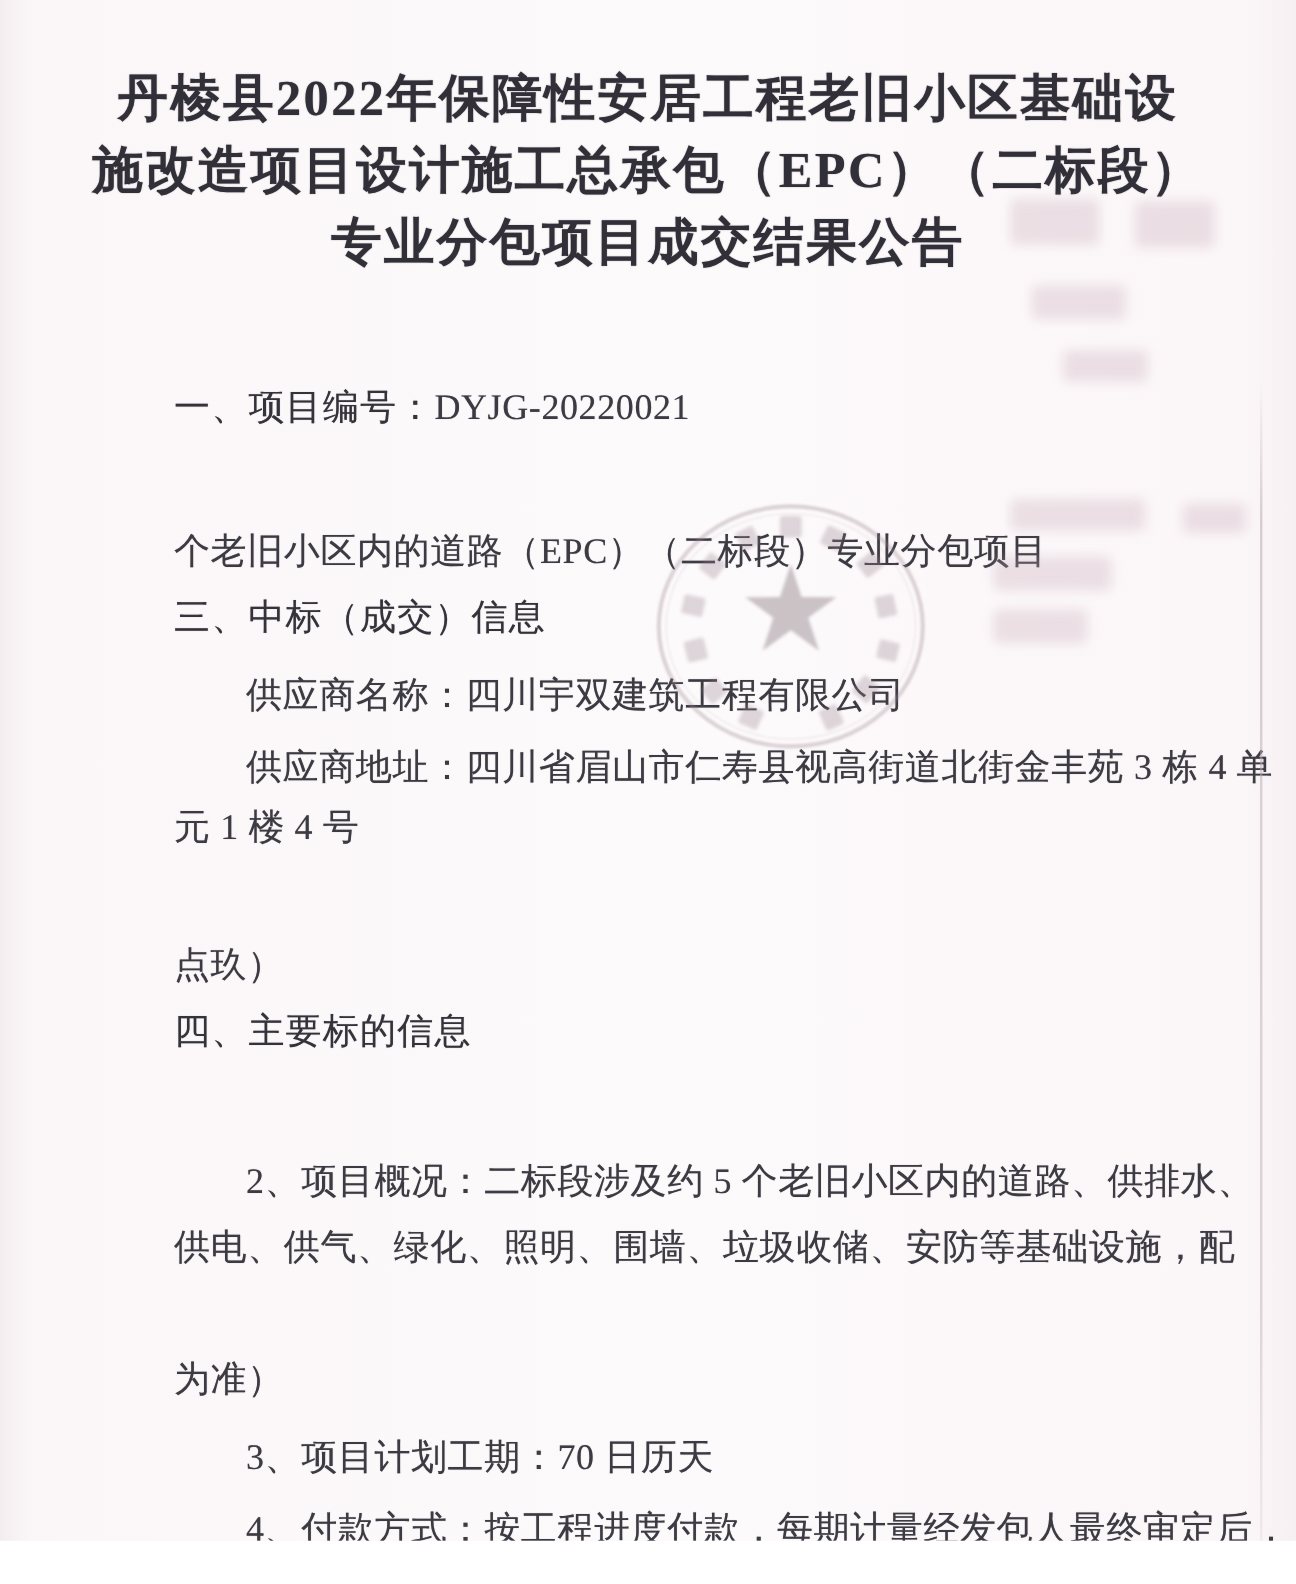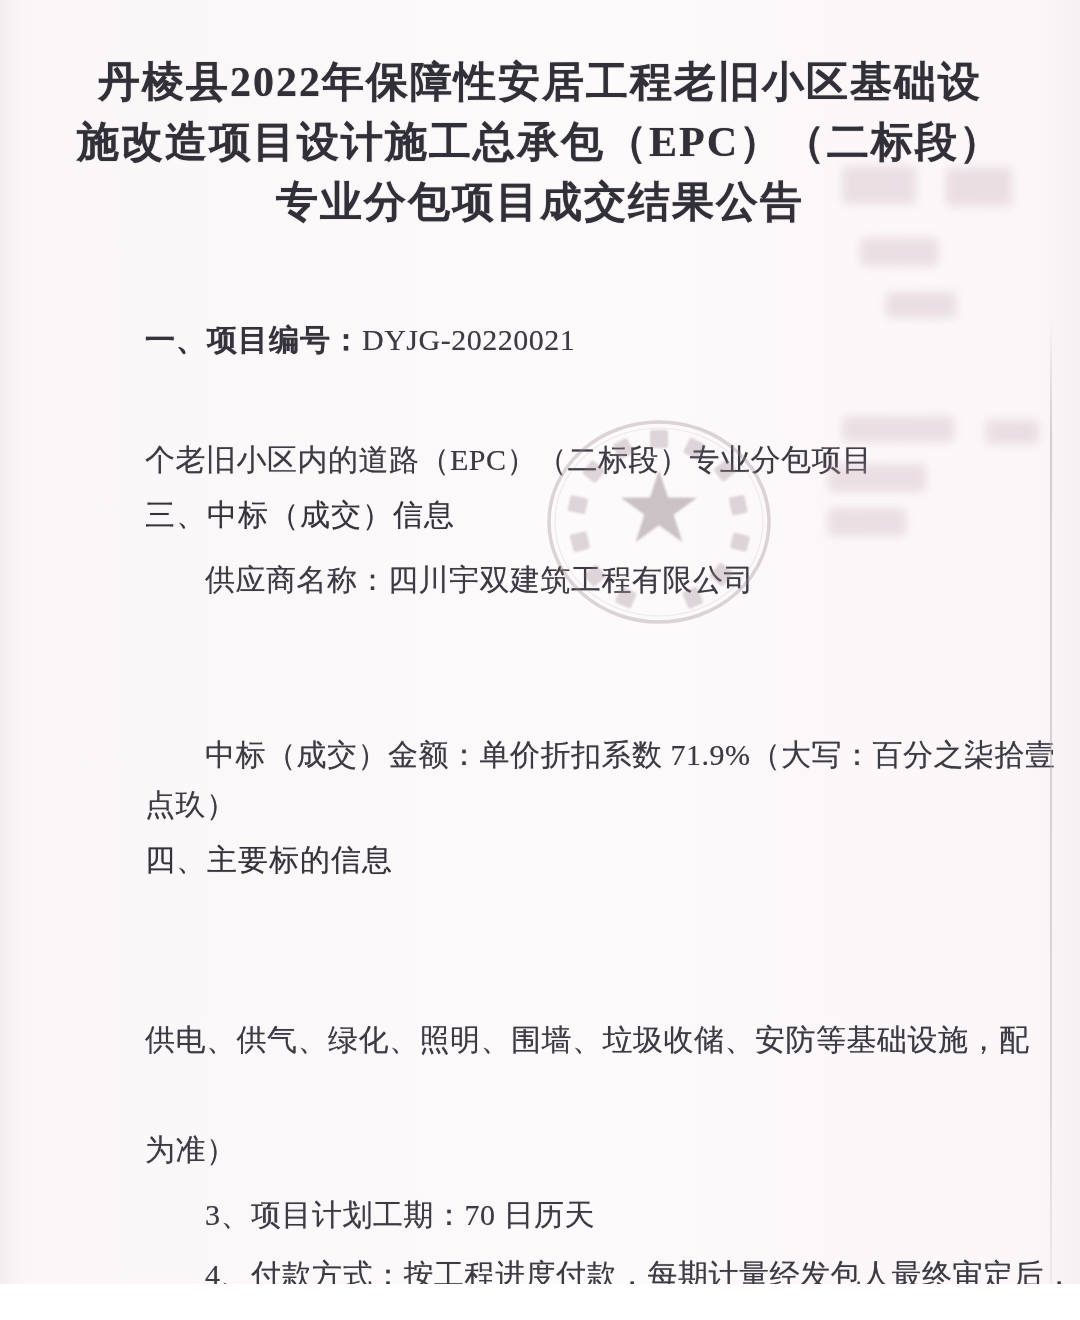--- a/index.html
+++ b/index.html
@@ -20,21 +20,21 @@
     font-size:30px;
     line-height:1.25;
     letter-spacing:0.5px;
     color:#3c3a42;
     text-shadow:0 0 0.7px rgba(70,64,74,.55);
     white-space:nowrap;
   }
   .indent{padding-left:60px;margin-top:35px;}
   .pfx{
     font-family:"Liberation Sans","DejaVu Sans",sans-serif;
-    font-weight:700;
+    font-weight:400;
     letter-spacing:1px;
     color:#34323a;
   }
   .hdr{
     font-family:"Liberation Sans","DejaVu Sans",sans-serif;
     font-weight:400;
     letter-spacing:1px;
     color:#34323a;
   }
   .title-line{
@@ -86,27 +86,29 @@
   </div>
 
   <p class="ln" style="top:291px"><span class="pfx">一、项目编号：</span><span>DYJG-20220021</span></p>
 
   <p class="ln" style="top:411px"><span>个老旧小区内的道路（EPC）（二标段）专业分包项目</span></p>
 
   <p class="ln hdr" style="top:466px"><span>三、中标（成交）信息</span></p>
 
   <p class="ln indent" style="top:526px"><span>供应商名称：四川宇双建筑工程有限公司</span></p>
 
+  <p class="ln indent" style="top:586px"><span>供应商地址：四川省眉山市仁寿县视高街道北街金丰苑 3 栋 4 单</span></p>
+  <p class="ln" style="top:641px"><span>元 1 楼 4 号</span></p>
 
-  <p class="ln indent" style="top:701px"><span>中标（成交）金额：单价折扣系数 71.9%（大写：百分之柒拾壹</span></p>
   <p class="ln" style="top:756px"><span>点玖）</span></p>
 
   <p class="ln hdr" style="top:811px"><span>四、主要标的信息</span></p>
 
 
+  <p class="ln indent" style="top:931px"><span>2、项目概况：二标段涉及约 5 个老旧小区内的道路、供排水、</span></p>
   <p class="ln" style="top:991px"><span>供电、供气、绿化、照明、围墙、垃圾收储、安防等基础设施，配</span></p>
   <p class="ln" style="top:1101px"><span>为准）</span></p>
 
   <p class="ln indent" style="top:1161px"><span>3、项目计划工期：70 日历天</span></p>
 
   <p class="ln indent" style="top:1221px"><span>4、付款方式：按工程进度付款，每期计量经发包人最终审定后，</span></p>
   <p class="ln" style="top:1281px"><span>按当期计量金额（暂定预算单价下浮 20%乘以中标单价折扣系数为计</span></p>
 
   <svg class="stamp" viewBox="0 0 232 218" xmlns="http://www.w3.org/2000/svg">
     <g transform="translate(116,107)">

